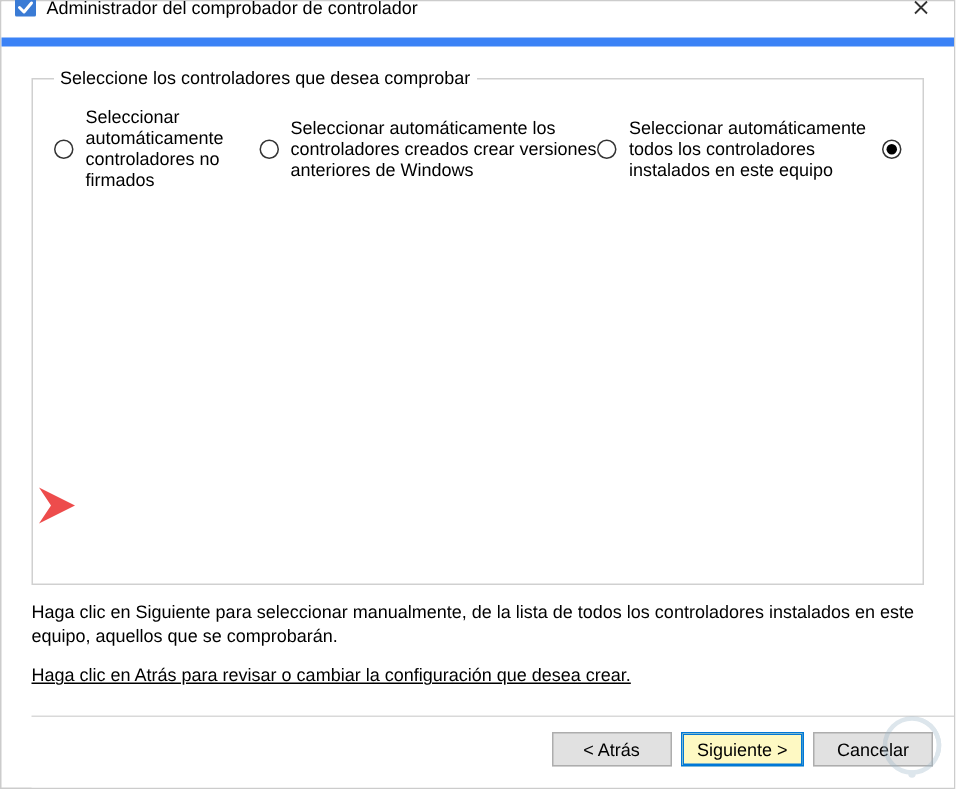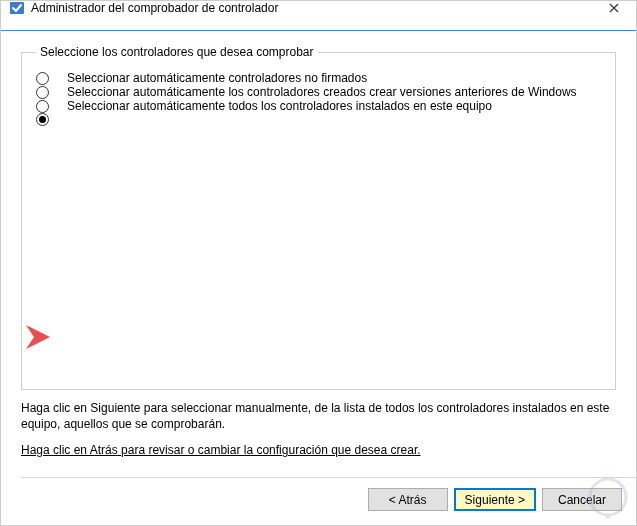--- a/index.html
+++ b/index.html
@@ -20,21 +20,21 @@
     background: #fff;
     border: 1px solid #ccc;
     display: flex;
     flex-direction: column;
   }
   .titlebar {
     height: 30px;
     display: flex;
     align-items: center;
     padding: 0 0 16px 8px;
-    border-bottom: 1px solid #3b82f6;
+    border-bottom: 6px solid #3b82f6;
     background: #fff;
   }
   .titlebar .icon {
     width: 16px; height: 16px;
     margin-right: 6px;
     display: inline-flex;
     align-items: center; justify-content: center;
   }
   .titlebar .title {
     flex: 1;
@@ -57,32 +57,32 @@
     display: flex;
     flex-direction: column;
   }
   fieldset.group {
     border: 1px solid #d0d0d0;
     margin: 0;
     padding: 12px 14px 18px 14px;
     position: relative;
     height: 345px;
     display: flex;
-    flex-direction: column;
+    flex-direction: row;
     justify-content: space-between;
   }
   fieldset.group legend {
     font-size: 12px;
     color: #000;
     padding: 0 4px;
   }
   .radio-row {
     display: flex;
     align-items: center;
-    gap: 18px;
+    gap: 8px;
     position: relative;
   }
   .radio {
     width: 13px; height: 13px;
     border: 1px solid #333;
     border-radius: 50%;
     background: #fff;
     display: inline-flex;
     align-items: center;
     justify-content: center;

